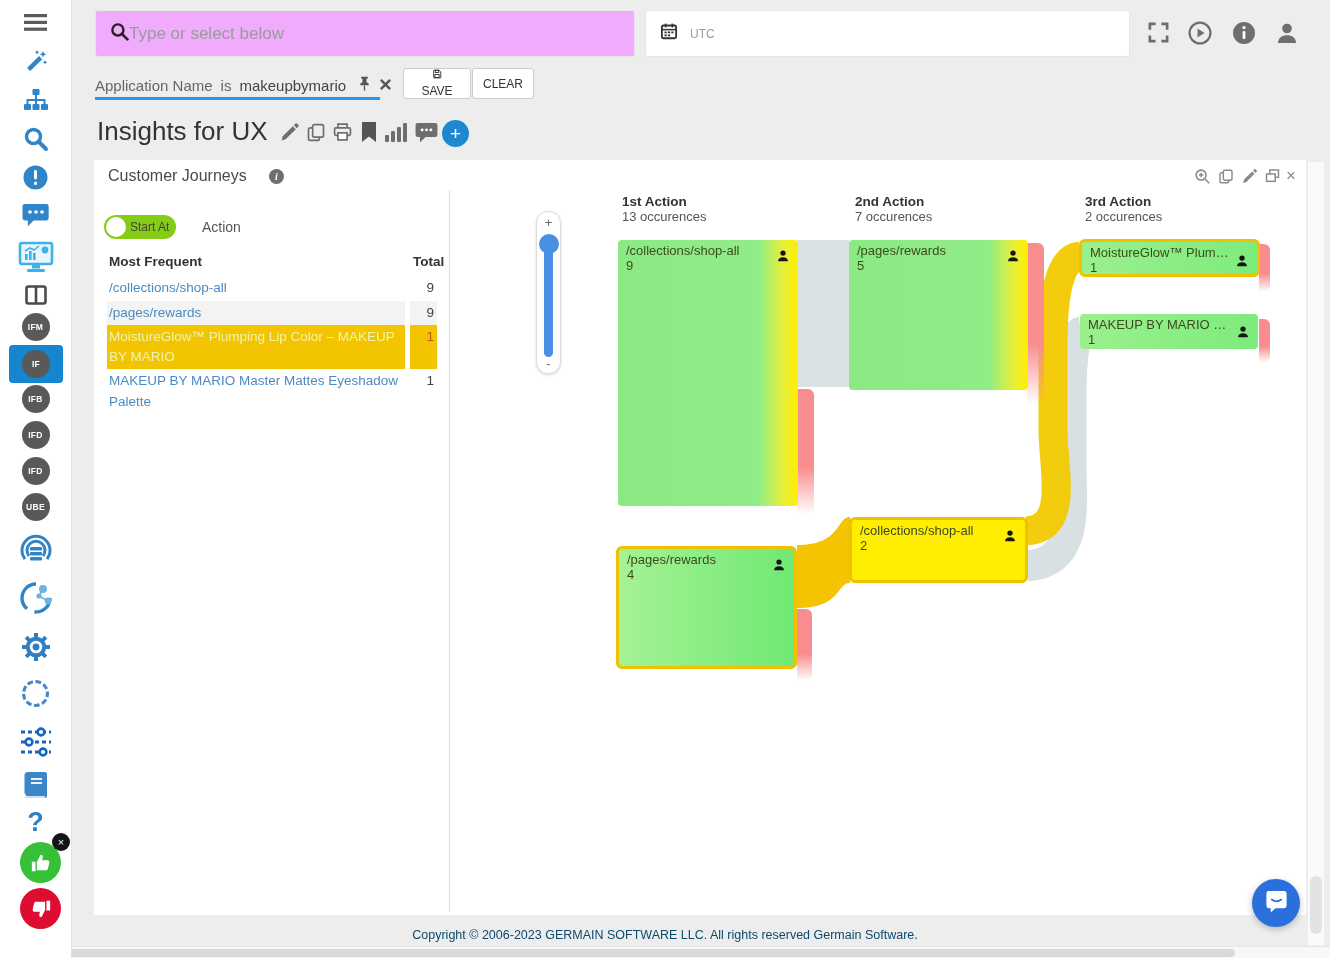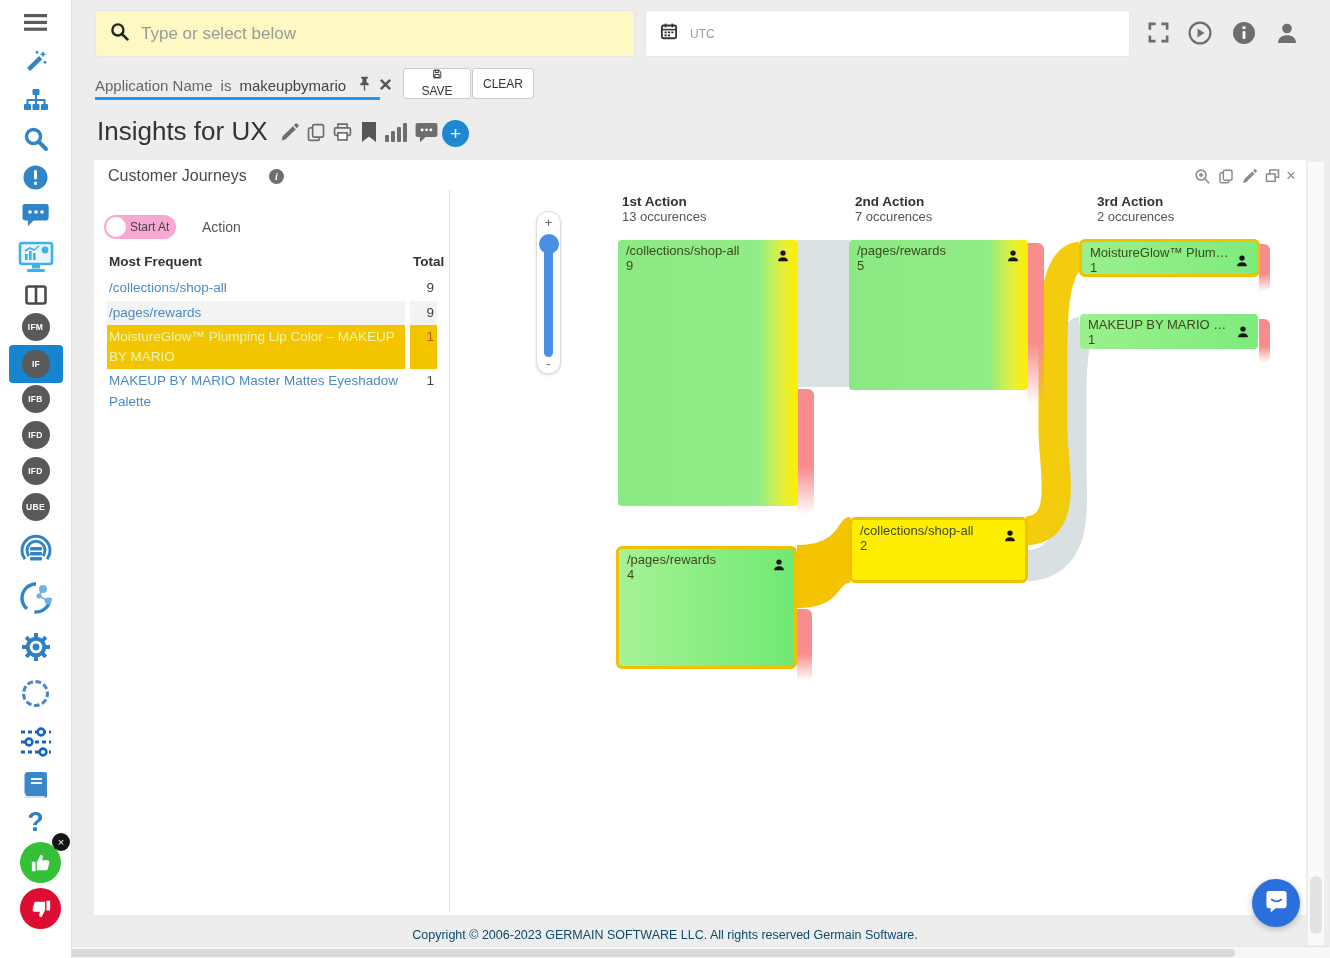--- a/index.html
+++ b/index.html
@@ -19,22 +19,22 @@
   .q-ico { font-size:27px; font-weight:bold; color:#2f7fc1; line-height:1; }
   .fab { border-radius:50%; display:flex; align-items:center; justify-content:center; position:absolute; }
   .fab-up   { left:20px; top:842px; width:41px; height:41px; background:#35c038; }
   .fab-down { left:20px; top:888px; width:41px; height:41px; background:#dc0d31; }
   .fab-x { left:52px; top:833px; width:18px; height:18px; background:#141414; color:#fff;
            font-size:11px; border-radius:50%; display:flex; align-items:center; justify-content:center; position:absolute; z-index:6;}
 
   
   .main { position:absolute; left:72px; top:0; width:1258px; height:958px; background:#ededed; }
 
-  .searchbox { position:absolute; left:23px; top:10px; width:540px; height:47px; background:#fef9c3;
-               border:1px solid #e6e6e6; border-radius:3px; display:flex; align-items:center; padding:0 14px; gap:12px; }
+  .searchbox { position:absolute; left:23px; top:10px; width:540px; height:47px; background:#f0abfc;
+               border:1px solid #e6e6e6; border-radius:3px; display:flex; align-items:center; padding:0 14px; gap:0; }
   .searchbox input { border:none; outline:none; font-size:17px; color:#444; flex:1; font-family:inherit; background:transparent; }
   .searchbox input::placeholder { color:#9a9a9a; }
 
   .datebox { position:absolute; left:573px; top:10px; width:485px; height:47px; background:#fff;
              border:1px solid #e6e6e6; border-radius:3px; display:flex; align-items:center; padding:0 14px; gap:12px; }
   .datebox .dtext { font-size:17px; color:#333; white-space:nowrap; }
   .datebox .tz { font-size:12px; color:#9a9a9a; margin-left:0; }
 
   .topico { position:absolute; top:21px; }
 
@@ -54,21 +54,21 @@
   
   .panel { position:absolute; left:22px; top:160px; width:1212px; height:755px; background:#fff; }
   .panel-title { position:absolute; left:14px; top:7px; font-size:16px; color:#4a4a4a; }
   .info-dot { position:absolute; left:175px; top:9px; width:15px; height:15px; background:#6e6e6e; color:#fff;
               border-radius:50%; font-size:10px; font-weight:bold; display:flex; align-items:center; justify-content:center; font-family:"Liberation Serif",serif; font-style:italic;}
   .ptool { position:absolute; top:8px; }
   .pclose { font-size:17px; color:#8a8a8a; line-height:1; }
   .vdiv { position:absolute; left:355px; top:30px; width:1px; height:722px; background:#dcdcdc; }
 
   
-  .toggle { position:absolute; left:10px; top:55px; width:72px; height:24px; background:#f9a8d4; border-radius:12px; }
+  .toggle { position:absolute; left:10px; top:55px; width:72px; height:24px; background:#84cc16; border-radius:12px; }
   .toggle .knob { position:absolute; left:2px; top:2px; width:20px; height:20px; background:#fff; border-radius:50%; }
   .toggle .tlabel { position:absolute; left:26px; top:5px; font-size:12px; color:#444; }
   .act-label { position:absolute; left:108px; top:59px; font-size:14px; color:#555; }
   .select { position:absolute; left:172px; top:52px; width:172px; height:31px; border-bottom:1px solid #999;
             display:flex; align-items:center; }
   .select .sval { font-size:17px; color:#555; flex:1; }
   .select .sep { width:1px; height:20px; background:#ccc; margin-right:8px; }
 
   .ftable { position:absolute; left:13px; top:90px; width:330px; font-size:13.5px; }
   .frow { display:flex; line-height:1.5; }
@@ -475,21 +475,21 @@
       <div class="sknob"></div>
       <div class="minus">-</div>
     </div>
 
     <div class="scol-h" style="left:528px;top:34px;">
       <b>1st Action</b><span>13 occurences</span>
     </div>
     <div class="scol-h" style="left:761px;top:34px;">
       <b>2nd Action</b><span>7 occurences</span>
     </div>
-    <div class="scol-h" style="left:991px;top:34px;margin-left:12px;">
+    <div class="scol-h" style="left:991px;top:34px;">
       <b>3rd Action</b><span>2 occurences</span>
     </div>
 
     <svg class="flows">
       <polygon points="703,80 755,80 755,227 703,227" fill="#dbe2e5"></polygon>
       <path d="M703 385 C 748 385, 742 357, 756 357 L 756 423 C 742 423, 748 448, 703 448 Z" fill="#f4c400"></path>
       <path d="M933 406 C 986 402, 977 345, 977 305 L 977 240 C 977 200, 980 173, 987 172" fill="none" stroke="#d9e0e3" stroke-width="31"></path>
       <path d="M933 371 C 976 367, 959 310, 959 270 L 959 185 C 959 140, 964 98, 986 96" fill="none" stroke="#f2ca00" stroke-width="29" opacity=".95"></path>
     </svg>
 

